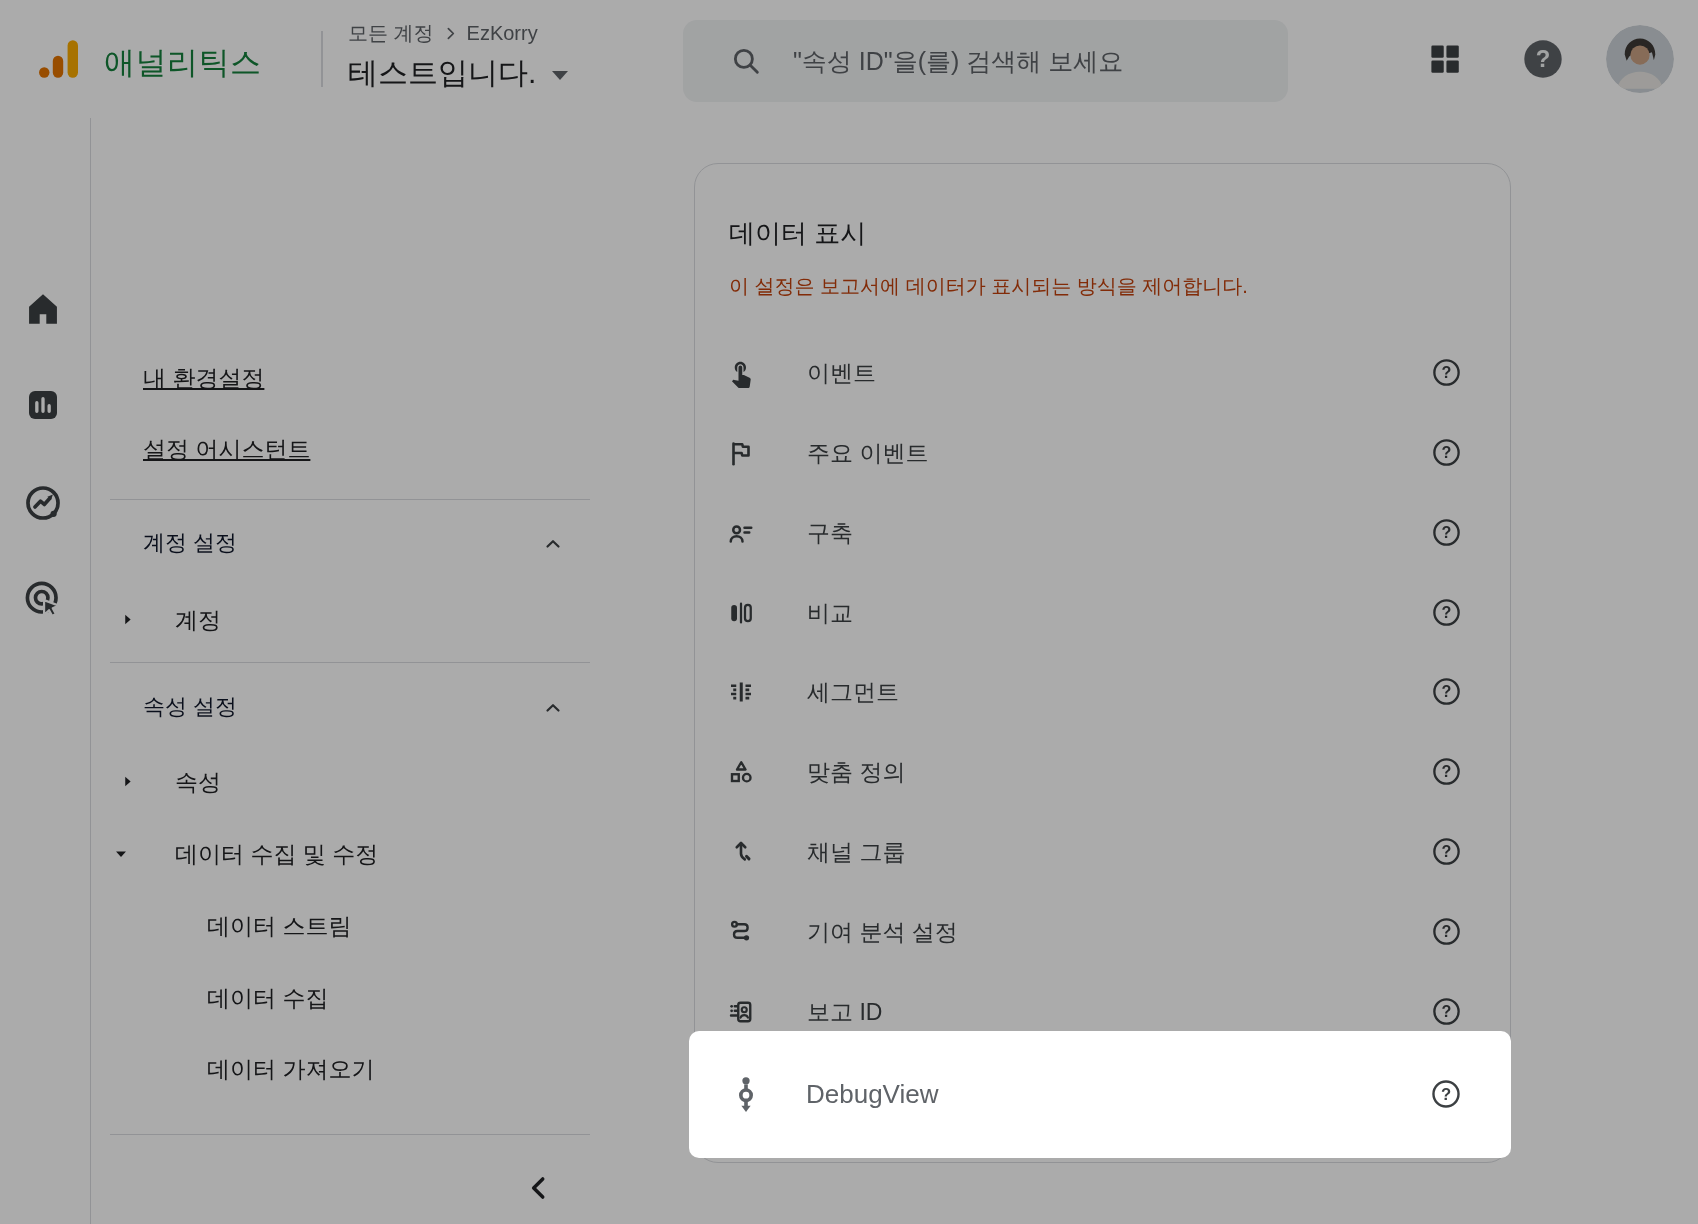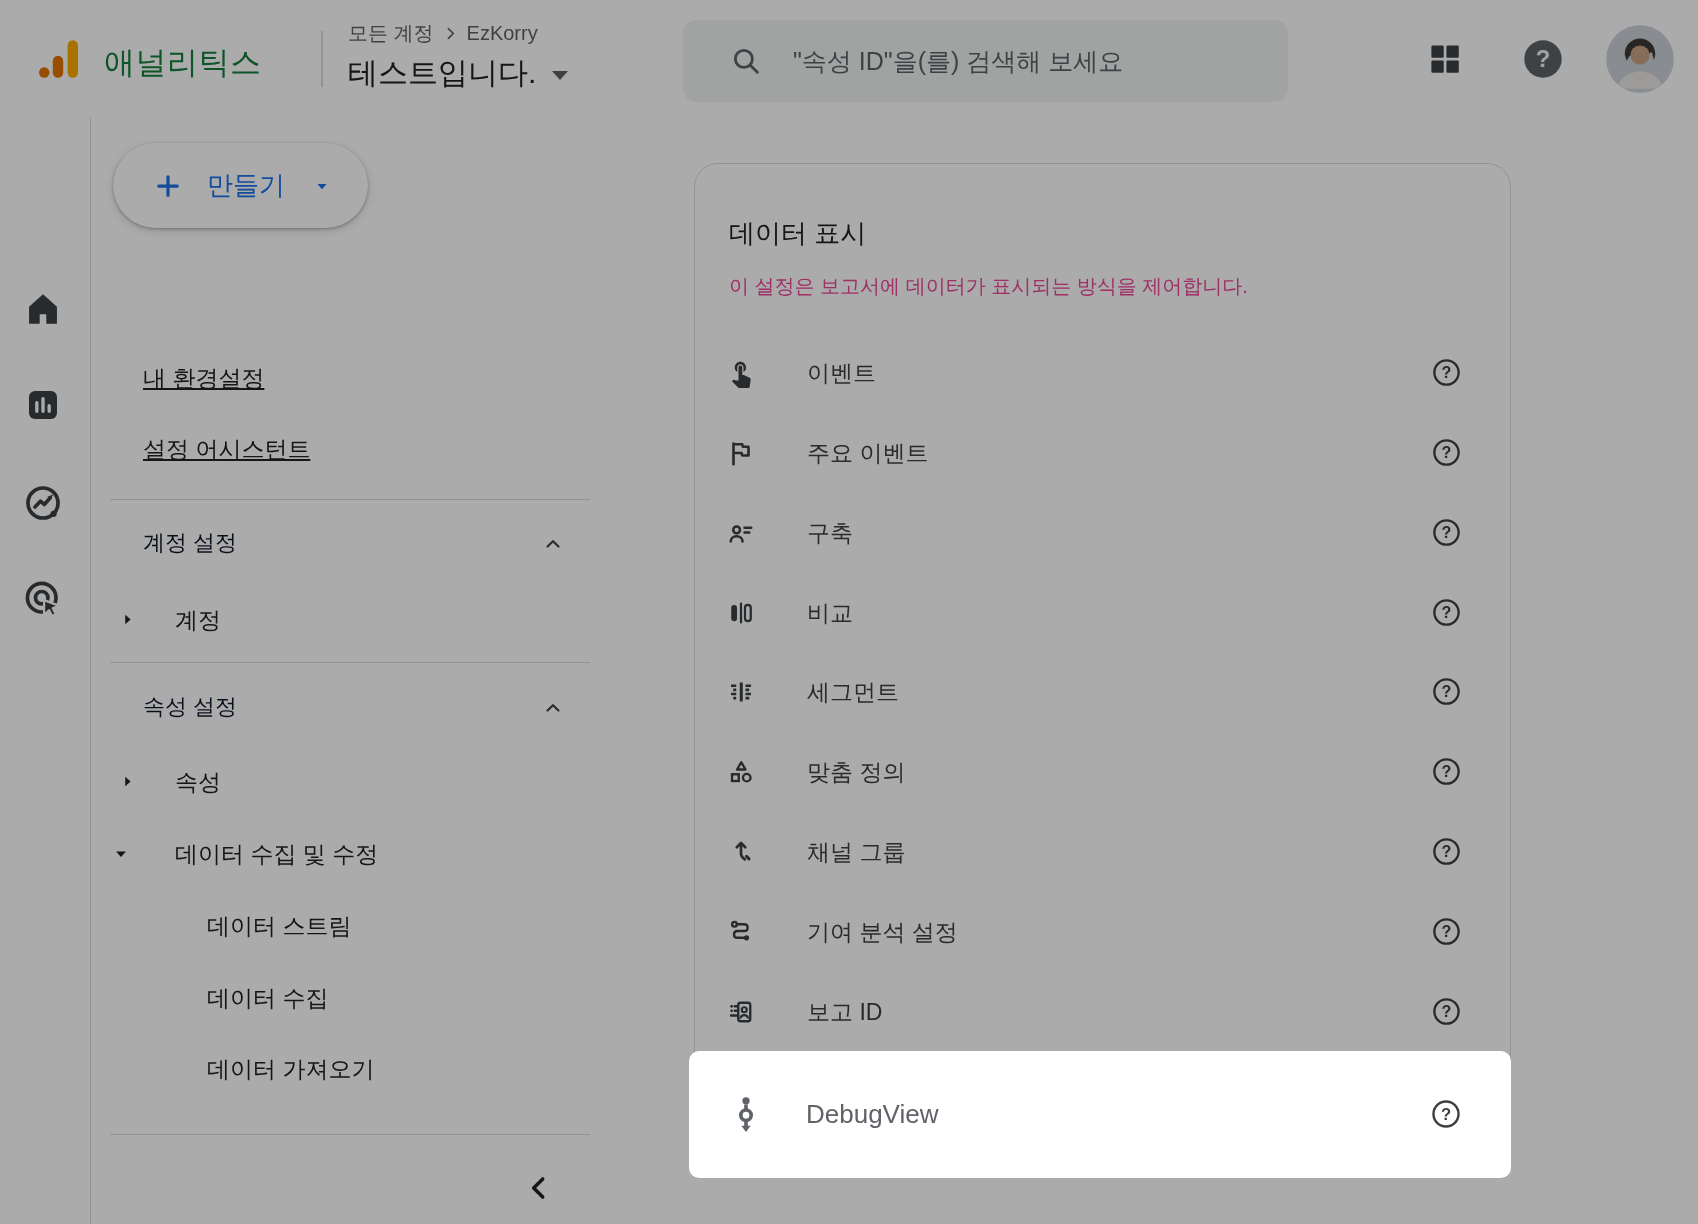--- a/index.html
+++ b/index.html
@@ -43,29 +43,29 @@
   .nav-section{left:143px;height:32px;display:flex;align-items:center;font-size:22px;color:#0f172a;}
   .nav-sub{height:32px;display:flex;align-items:center;font-size:23px;color:#202124;}
   .nav-div{left:110px;width:480px;height:1px;background:#dadce0;}
   .sec-chev{left:540px;}
   .tree-tri{left:119px;}
 
   
   .card{position:absolute;left:694px;top:163px;width:817px;height:1000px;background:#fff;
         border:1px solid #dadce0;border-radius:24px;box-sizing:border-box;}
   .card-title{left:34px;top:52px;font-size:26px;color:#202124;}
-  .card-sub{left:34px;top:109px;font-size:20px;color:#ec4899;text-align:right;}
+  .card-sub{left:34px;top:109px;font-size:20px;color:#c2410c;text-align:right;}
   .card-row{left:0;width:100%;height:74px;}
   .row-icon{left:31px;top:22px;}
   .row-label{left:112px;top:0;height:74px;display:flex;align-items:center;font-size:23px;color:#3c4043;text-align:right;}
   .row-help{left:736px;top:21px;}
 
   
   .overlay{position:absolute;left:0;top:0;width:1698px;height:1224px;background:rgba(0,0,0,.33);z-index:10;}
-  .spotlight{position:absolute;left:689px;top:1031px;width:822px;height:127px;background:#ffffff;border-radius:10px;z-index:20;margin-top:20px;}
+  .spotlight{position:absolute;left:689px;top:1031px;width:822px;height:127px;background:#ffffff;border-radius:10px;z-index:20;}
   .spot-icon{left:34px;top:41px;}
   .spot-label{left:117px;top:0;height:127px;display:flex;align-items:center;font-size:26px;color:#5f6368;}
   .spot-help{left:741px;top:47px;}
 
   .collapse-btn{left:523px;top:1172px;}
 </style>
 </head>
 <body>
 
 <div class="stage">
@@ -137,29 +137,20 @@
     </svg>
     <svg class="abs" style="left:21px;top:459px" width="44" height="44" viewBox="0 0 24 24">
       <circle cx="11.3" cy="11.3" r="7.8" fill="none" stroke="#3c4043" stroke-width="2"></circle>
       <circle cx="11.3" cy="11.3" r="3.4" fill="none" stroke="#3c4043" stroke-width="2"></circle>
       <path d="M12.6 12.6l8 3-3.3 1.4 1.7 3.1-2 1.1-1.7-3.1-2.7 2.5z" fill="#3c4043" stroke="#ffffff" stroke-width="1.2" stroke-linejoin="round"></path>
     </svg>
 
   </div>
 
   <div>
-    <div class="abs create-btn">
-      <svg class="plus" width="30" height="30" viewBox="0 0 24 24">
-        <path d="M12 4.6v14.8M4.6 12h14.8" stroke="#1a73e8" stroke-width="2.6" stroke-linecap="round"></path>
-      </svg>
-      <span class="create-label">만들기</span>
-      <svg class="create-caret" width="22" height="22" viewBox="0 0 24 24">
-        <path d="M7 9.8h10L12 15.6z" fill="#1a73e8"></path>
-      </svg>
-    </div>
 
     <div class="nav-sel">
       <span>관리</span>
     </div>
     <div class="abs nav-item" style="top:362px">
       <span>내 환경설정</span>
     </div>
     <div class="abs nav-item" style="top:433px">
       <span>설정 어시스턴트</span>
     </div>

